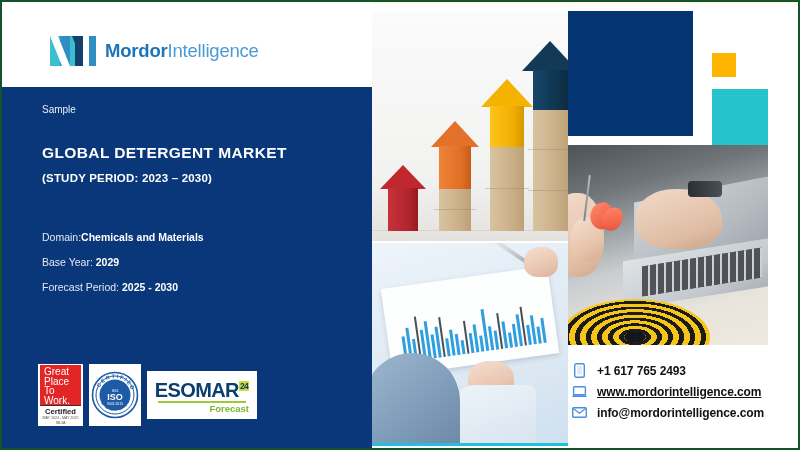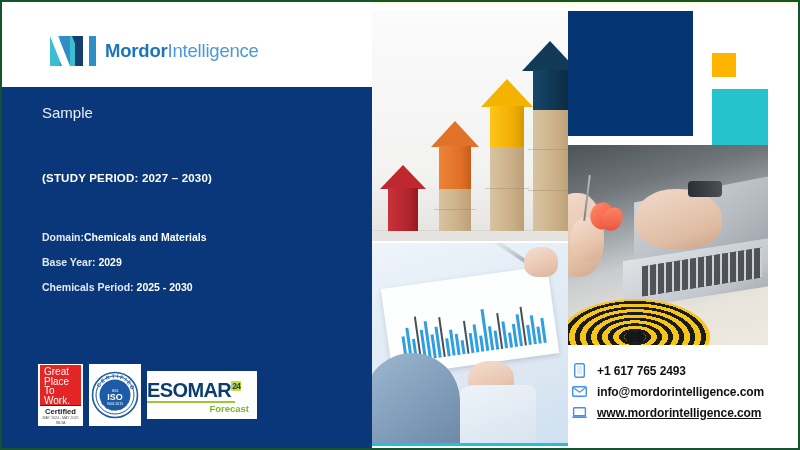--- a/index.html
+++ b/index.html
@@ -12,29 +12,29 @@
   .header{position:absolute;left:0;top:0;width:370px;height:85px;background:#ffffff;}
   .logo-wrap{position:absolute;left:48px;top:34px;display:flex;align-items:center;}
   .logo-mark{width:46px;height:30px;margin-right:9px;}
   .logo-text{font-size:18.5px;letter-spacing:-0.2px;white-space:nowrap;}
   .logo-text .b{font-weight:bold;color:#1b75bb;}
   .logo-text .l{font-weight:normal;color:#4a9ad4;}
 
   
   .panel{position:absolute;left:0;top:85px;width:370px;height:364px;background:#09377a;}
 
-  .sample{position:absolute;left:40px;top:17px;color:#e8eef7;font-size:15px;}
+  .sample{position:absolute;left:40px;top:17px;color:#e8eef7;font-size:10px;}
 
   .title{position:absolute;left:40px;top:57px;color:#ffffff;font-size:15.5px;
          font-weight:bold;letter-spacing:0.4px;}
   .subtitle{position:absolute;left:40px;top:85px;color:#ffffff;font-size:11.5px;
             font-weight:bold;letter-spacing:0.2px;}
 
   .meta{position:absolute;left:40px;top:138px;color:#ffffff;font-size:10.5px;line-height:25px;}
-  .meta .k{color:#e2e9f4;font-weight:bold;}
+  .meta .k{color:#e2e9f4;font-weight:normal;}
   .meta .v{color:#ffffff;font-weight:bold;}
 
   .advisory{position:absolute;left:40px;top:250px;color:#eef2f9;font-size:11px;}
 
   
   .badges{position:absolute;left:36px;top:277px;display:flex;align-items:center;gap:6px;}
 
   .gptw{width:45px;height:62px;background:#ffffff;display:flex;flex-direction:column;
         align-items:center;justify-content:flex-start;box-sizing:border-box;padding:1px;}
   .gptw-top{width:41px;height:48px;background:#e32526;color:#fff;font-weight:normal;
@@ -47,21 +47,21 @@
   .iso{width:52px;height:62px;background:#ffffff;display:flex;align-items:center;justify-content:center;}
 
   .mrsi{width:70px;height:48px;background:#ffffff;display:flex;flex-direction:column;
         align-items:center;justify-content:center;}
   .mrsi-main{font-size:19px;font-weight:bold;letter-spacing:-1px;line-height:20px;}
   .mrsi-main .k{color:#111111;}
   .mrsi-main .c{color:#29abe2;}
   .mrsi-sub{font-size:2.9px;color:#555;letter-spacing:0.1px;margin-top:2px;}
 
   .esomar{width:110px;height:48px;background:#ffffff;display:flex;flex-direction:column;
-          justify-content:center;}
+          align-items:center;justify-content:center;}
   .esomar-top{font-size:20px;font-weight:bold;color:#0b3d6e;letter-spacing:-0.6px;line-height:21px;}
   .esomar-top sup{font-size:8.5px;color:#0b3d6e;vertical-align:super;background:#cddb2e;
                   padding:0 1px;border-radius:1px;}
   .esomar-rule{width:88px;height:2px;background:#9cc83a;margin:1px 0 0 0;}
   .esomar-bot{font-size:9.5px;font-weight:bold;color:#7ab829;align-self:flex-end;
               margin-right:8px;line-height:11px;}
 
   
   .collage{position:absolute;left:370px;top:1px;width:429px;height:448px;background:#ffffff;}
 
@@ -160,31 +160,32 @@
       <div class="logo-text">
         <span class="b">Mordor</span><span class="l">Intelligence</span>
       </div>
     </div>
   </div>
 
   <div class="panel">
 
     <div class="sample">Sample</div>
 
-    <div class="subtitle">(STUDY PERIOD: 2027 – 2030)</div>
+    <div class="title">GLOBAL DETERGENT MARKET</div>
+    <div class="subtitle">(STUDY PERIOD: 2023 – 2030)</div>
 
     <div class="meta">
       <div>
         <span class="k">Domain:</span><span class="v">Chemicals and Materials</span>
       </div>
       <div>
         <span class="k">Base Year:</span>&nbsp;<span class="v">2029</span>
       </div>
       <div>
-        <span class="k">Chemicals Period:</span>&nbsp;<span class="v">2025 - 2030</span>
+        <span class="k">Forecast Period:</span>&nbsp;<span class="v">2025 - 2030</span>
       </div>
     </div>
 
 
     <div class="badges">
 
       <div class="gptw">
         <div class="gptw-top">
           <span>Great</span><br>
           <span>Place</span><br>
@@ -338,33 +339,33 @@
         <svg width="11" height="15" viewBox="0 0 11 15">
           <rect x="0.7" y="0.7" width="9.6" height="13.6" rx="1.8" fill="none" stroke="#4a90e2" stroke-width="1.4"></rect>
           <rect x="3.1" y="2.8" width="4.8" height="8.6" fill="#4a90e2" opacity=".18"></rect>
         </svg>
       </span>
       <span class="ctext">+1 617 765 2493</span>
     </div>
 
     <div class="crow">
       <span class="cicon">
+        <svg width="15" height="12" viewBox="0 0 15 12">
+          <rect x="1.6" y="0.8" width="11.8" height="8" rx="0.8" fill="none" stroke="#4a90e2" stroke-width="1.4"></rect>
+          <rect x="0.2" y="9.2" width="14.6" height="1.8" rx="0.9" fill="#4a90e2"></rect>
+        </svg>
+      </span>
+      <span class="ctext link">www.mordorintelligence.com</span>
+    </div>
+
+    <div class="crow">
+      <span class="cicon">
         <svg width="15" height="11" viewBox="0 0 15 11">
           <rect x="0.7" y="0.7" width="13.6" height="9.6" rx="1" fill="#ffffff" stroke="#4a90e2" stroke-width="1.4"></rect>
           <path d="M1.3 1.6 L7.5 6.3 L13.7 1.6" fill="none" stroke="#4a90e2" stroke-width="1.3"></path>
         </svg>
       </span>
       <span class="ctext">info@mordorintelligence.com</span>
     </div>
 
-    <div class="crow">
-      <span class="cicon">
-        <svg width="15" height="12" viewBox="0 0 15 12">
-          <rect x="1.6" y="0.8" width="11.8" height="8" rx="0.8" fill="none" stroke="#4a90e2" stroke-width="1.4"></rect>
-          <rect x="0.2" y="9.2" width="14.6" height="1.8" rx="0.9" fill="#4a90e2"></rect>
-        </svg>
-      </span>
-      <span class="ctext link">www.mordorintelligence.com</span>
-    </div>
-
   </div>
 
 </div>
 
 </body></html>

